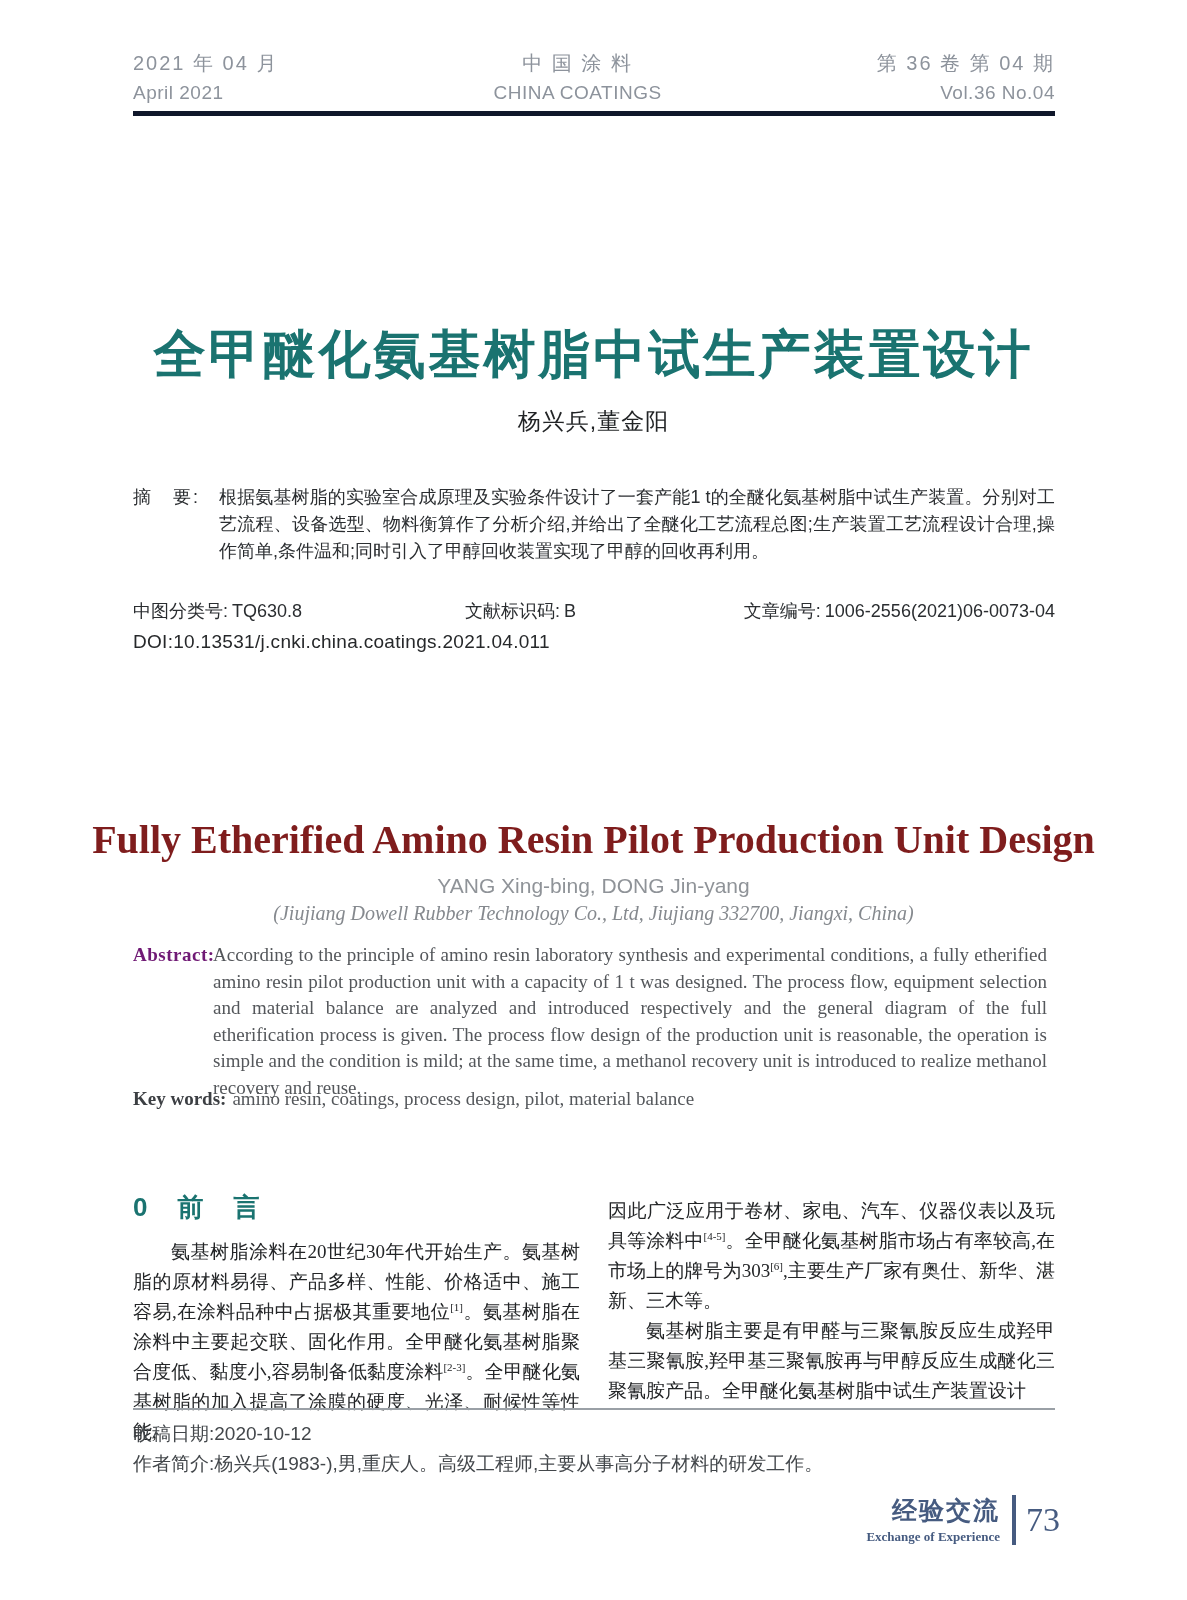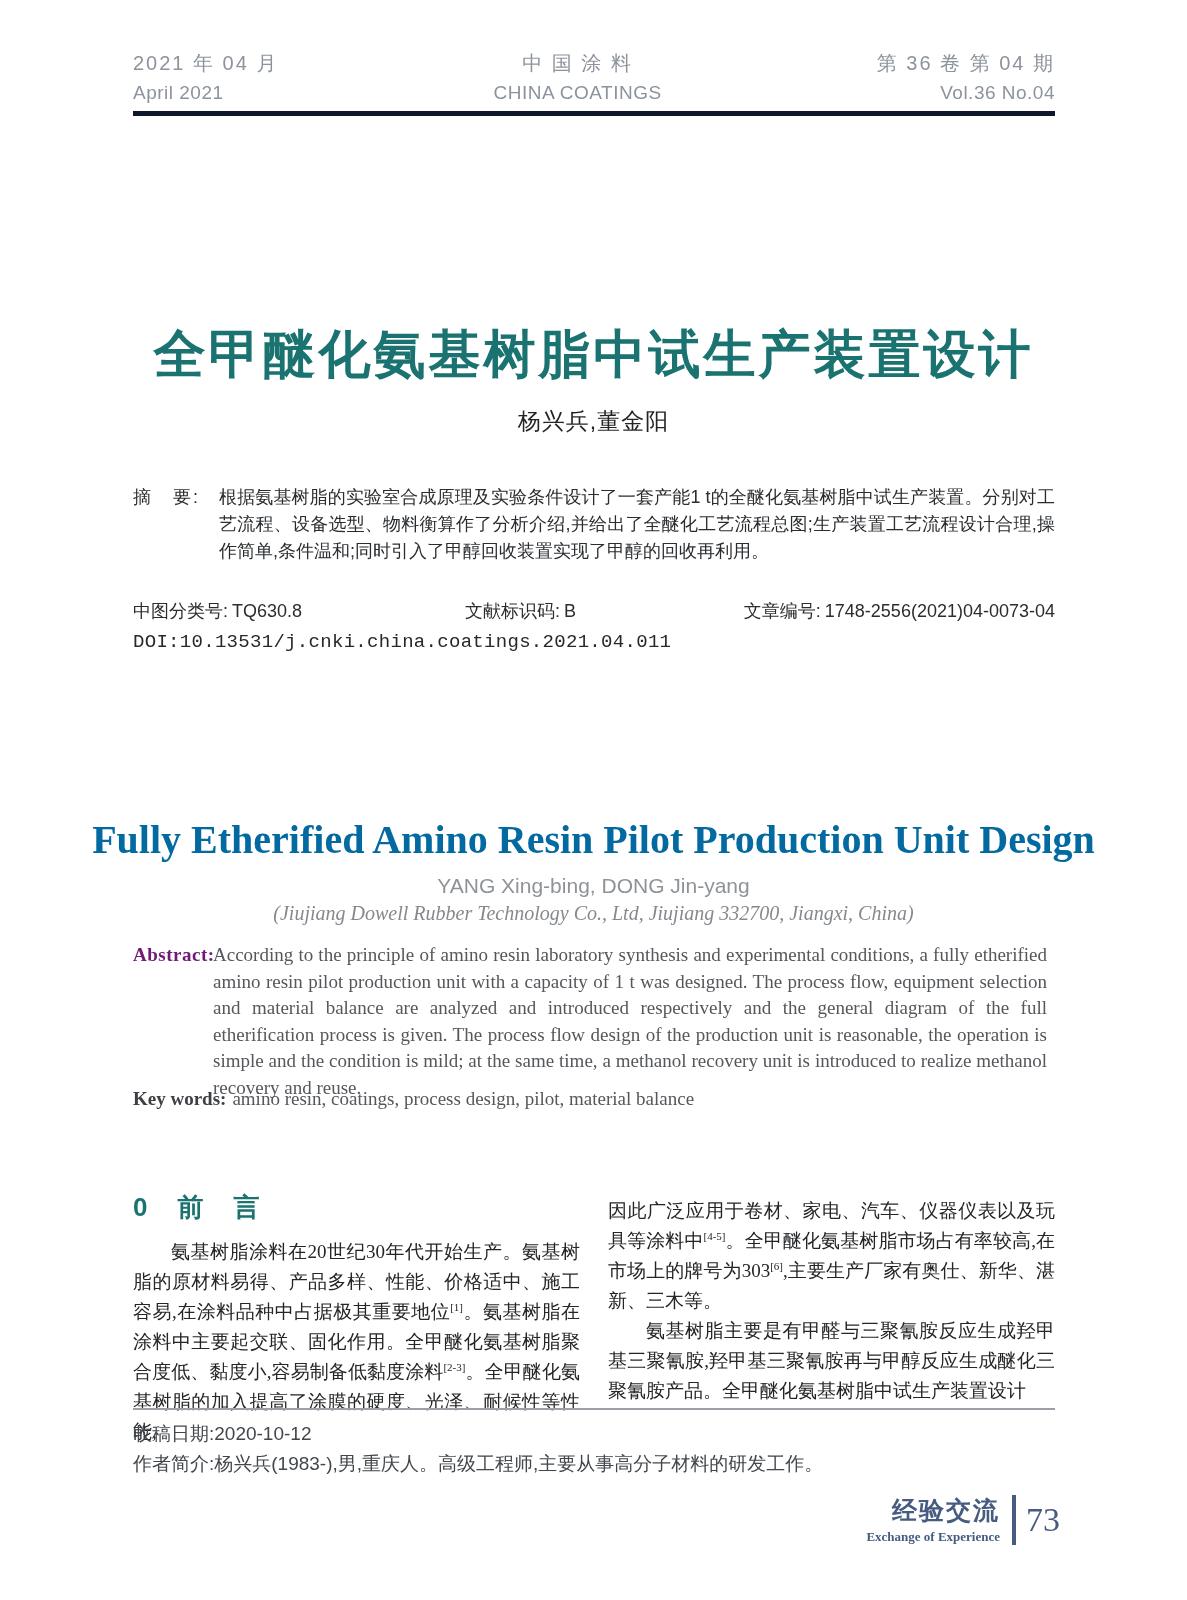--- a/index.html
+++ b/index.html
@@ -30,26 +30,26 @@
 
   .keywords-cn{position:absolute;left:133px;top:565px;font-size:18px;color:#2a2d30;}
   .keywords-cn .kw-label{margin-right:6px;}
 
   .meta-row{position:absolute;left:133px;right:132px;top:599px;height:24px;font-size:18px;color:#2a2d30;}
   .meta-1{position:absolute;left:0;}
   .meta-2{position:absolute;left:332px;}
   .meta-3{position:absolute;right:0;}
   .meta-row .m-label{margin-right:4px;}
 
-  .doi{position:absolute;left:133px;top:631px;font-family:Liberation Mono, monospace;
+  .doi{position:absolute;left:133px;top:631px;font-family:Liberation Sans, sans-serif;
        font-size:19px;color:#26282a;letter-spacing:0.3px;}
 
   
   .title-en{position:absolute;top:816px;left:0;width:100%;margin:0;text-align:center;
-            color:#0369a1;font-family:"Liberation Serif",serif;font-weight:bold;font-size:40px;}
+            color:#7f1d1d;font-family:"Liberation Serif",serif;font-weight:bold;font-size:40px;}
   .authors-en{position:absolute;top:874px;left:0;width:100%;text-align:center;
               font-size:21px;color:#8f9398;}
   .affil-en{position:absolute;top:902px;left:0;width:100%;text-align:center;
             font-family:"Liberation Serif",serif;font-style:italic;font-size:20px;color:#85898e;}
 
   .abstract-en{position:absolute;left:133px;width:914px;top:942px;
                font-family:"Liberation Serif",serif;font-size:19px;line-height:26.5px;
                color:#54575b;text-align:justify;padding-left:80px;box-sizing:border-box;}
   .abstract-en .hang-label{position:absolute;left:0;top:0;font-weight:bold;color:#701a75;letter-spacing:0.5px;}
 
@@ -105,21 +105,21 @@
 
   <div class="abstract-cn">
     <span class="hang-label">摘　要:</span>
     <span>根据氨基树脂的实验室合成原理及实验条件设计了一套产能1 t的全醚化氨基树脂中试生产装置。分别对工艺流程、设备选型、物料衡算作了分析介绍,并给出了全醚化工艺流程总图;生产装置工艺流程设计合理,操作简单,条件温和;同时引入了甲醇回收装置实现了甲醇的回收再利用。</span>
   </div>
 
 
   <div class="meta-row">
     <span class="meta-1"><span class="m-label">中图分类号:</span><span>TQ630.8</span></span>
     <span class="meta-2"><span class="m-label">文献标识码:</span><span>B</span></span>
-    <span class="meta-3"><span class="m-label">文章编号:</span><span>1748-2556(2021)04-0073-04</span></span>
+    <span class="meta-3"><span class="m-label">文章编号:</span><span>1006-2556(2021)06-0073-04</span></span>
   </div>
 
   <div class="doi">DOI:10.13531/j.cnki.china.coatings.2021.04.011</div>
 
   <h2 class="title-en">Fully Etherified Amino Resin Pilot Production Unit Design</h2>
   <div class="authors-en">YANG Xing-bing, DONG Jin-yang</div>
   <div class="affil-en">(Jiujiang Dowell Rubber Technology Co., Ltd, Jiujiang 332700, Jiangxi, China)</div>
 
   <div class="abstract-en">
     <span class="hang-label">Abstract:</span>

